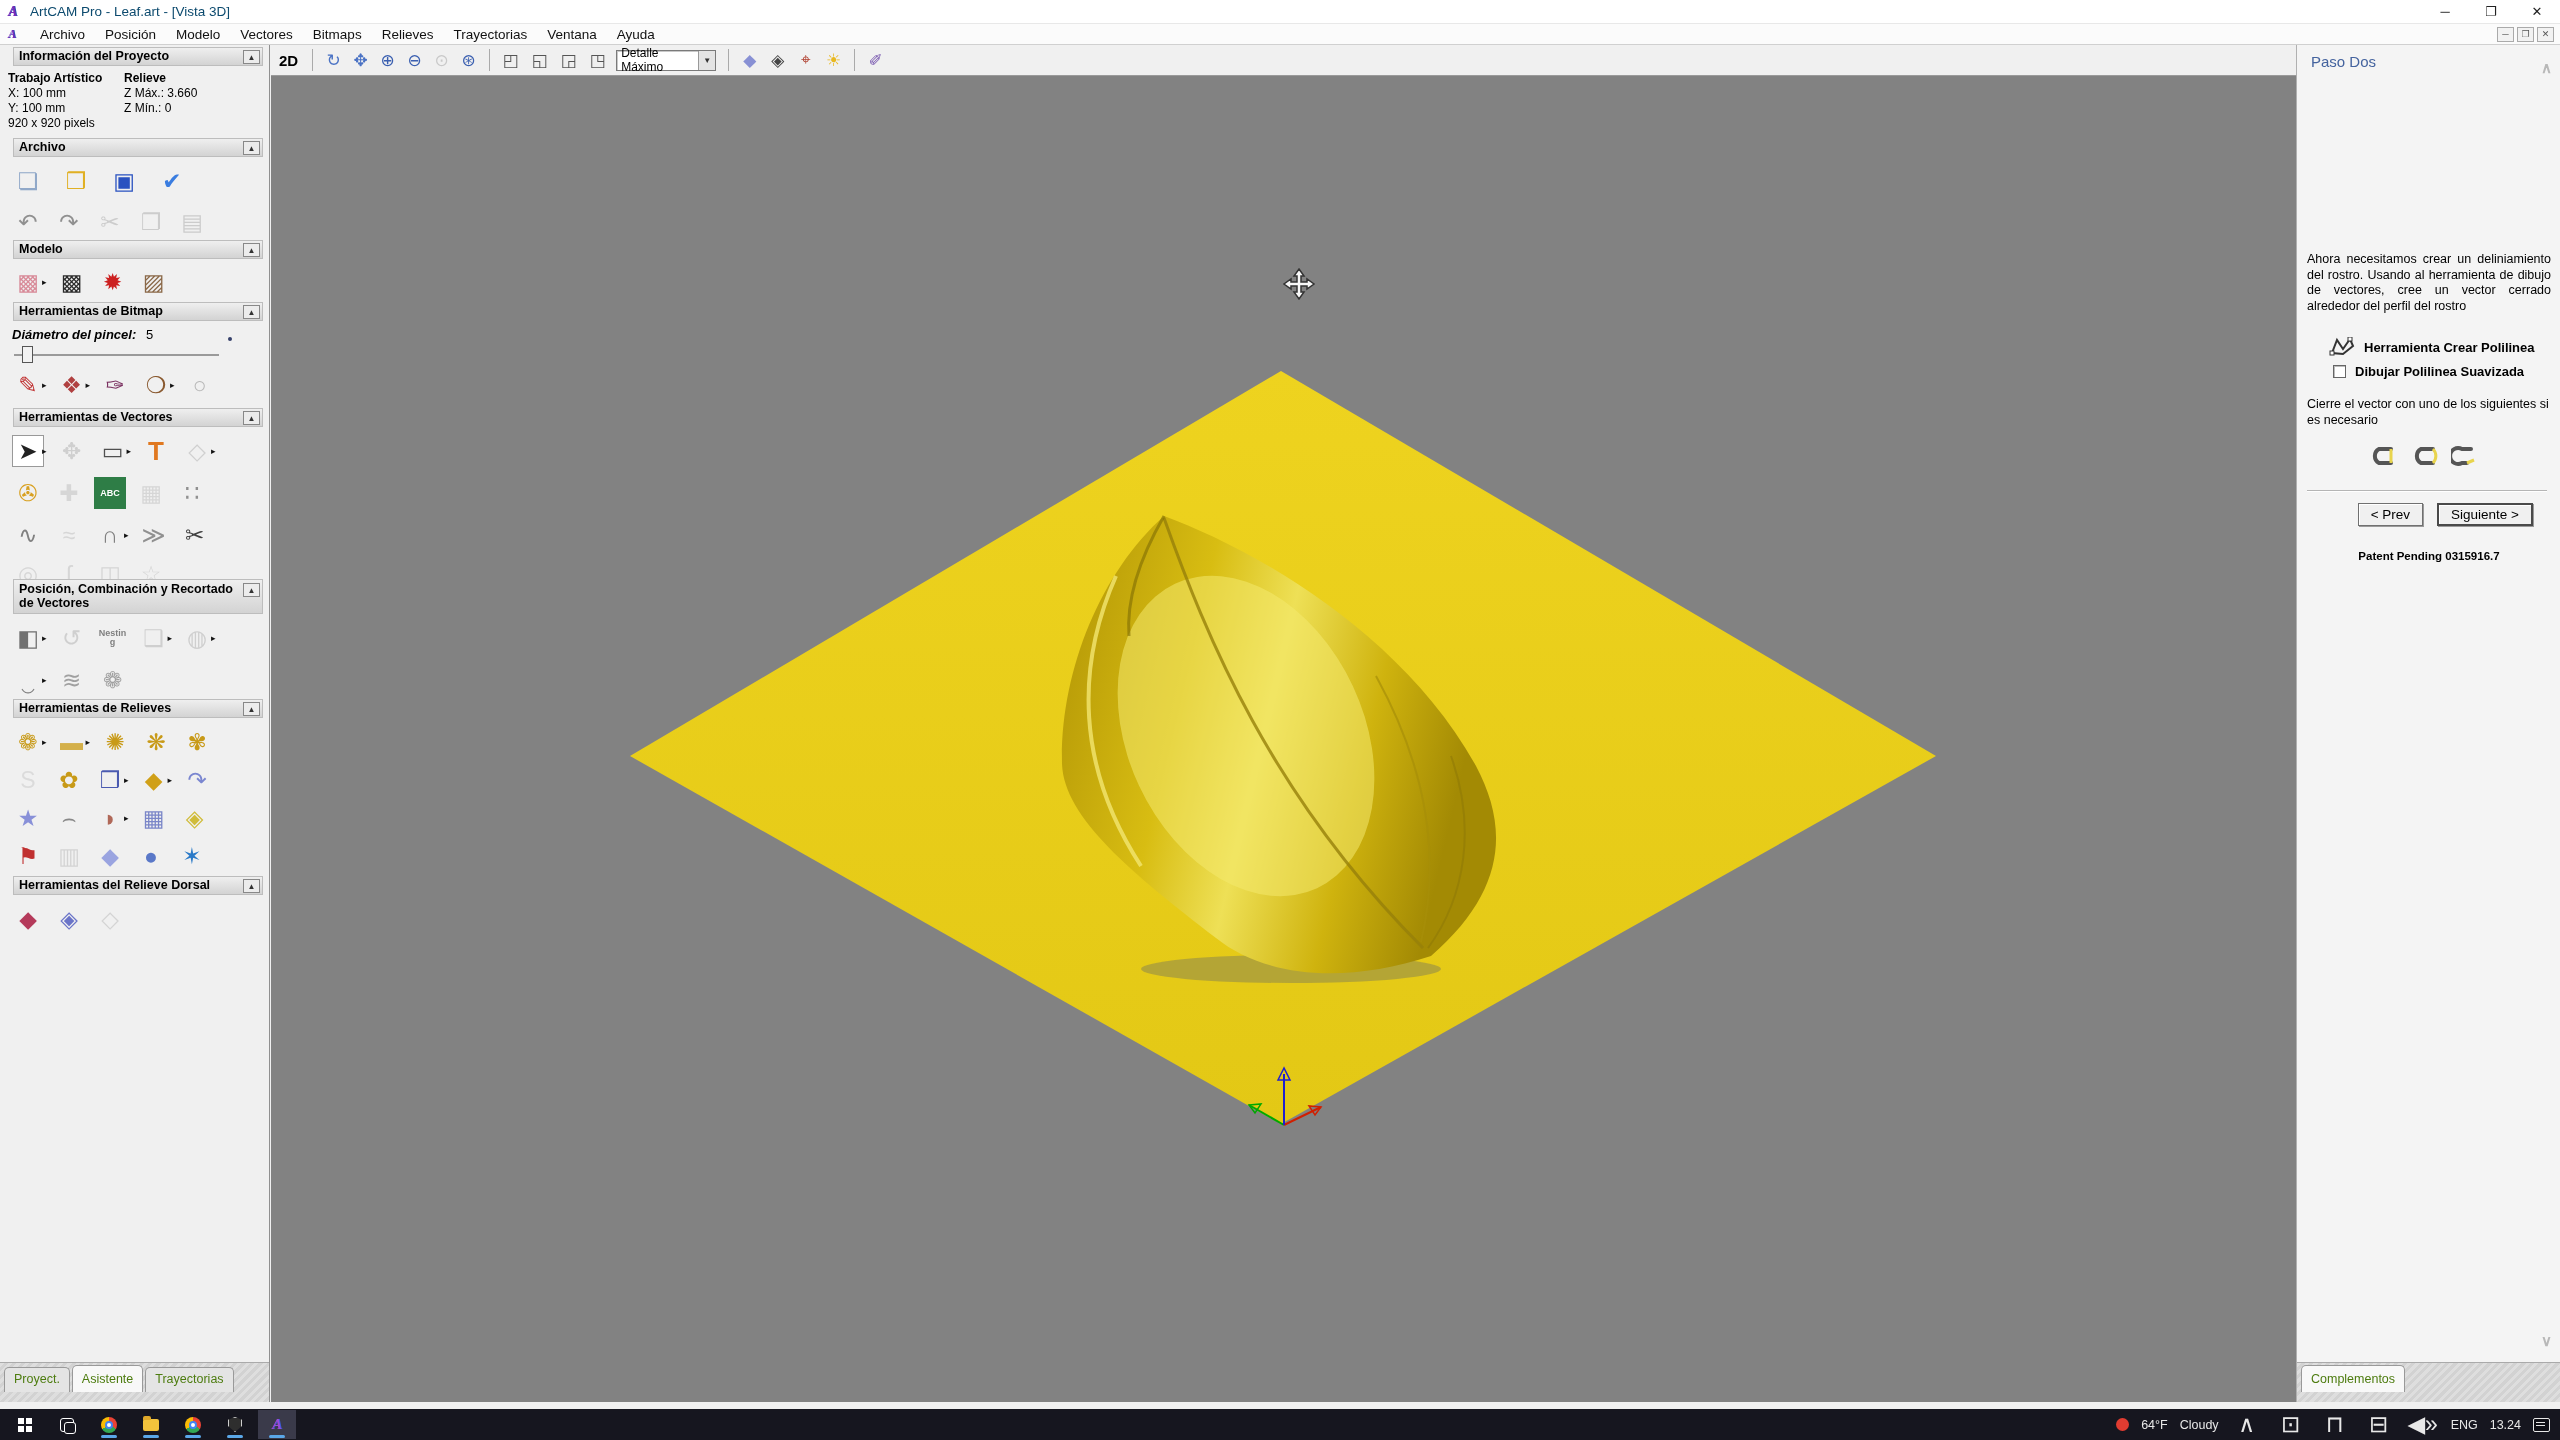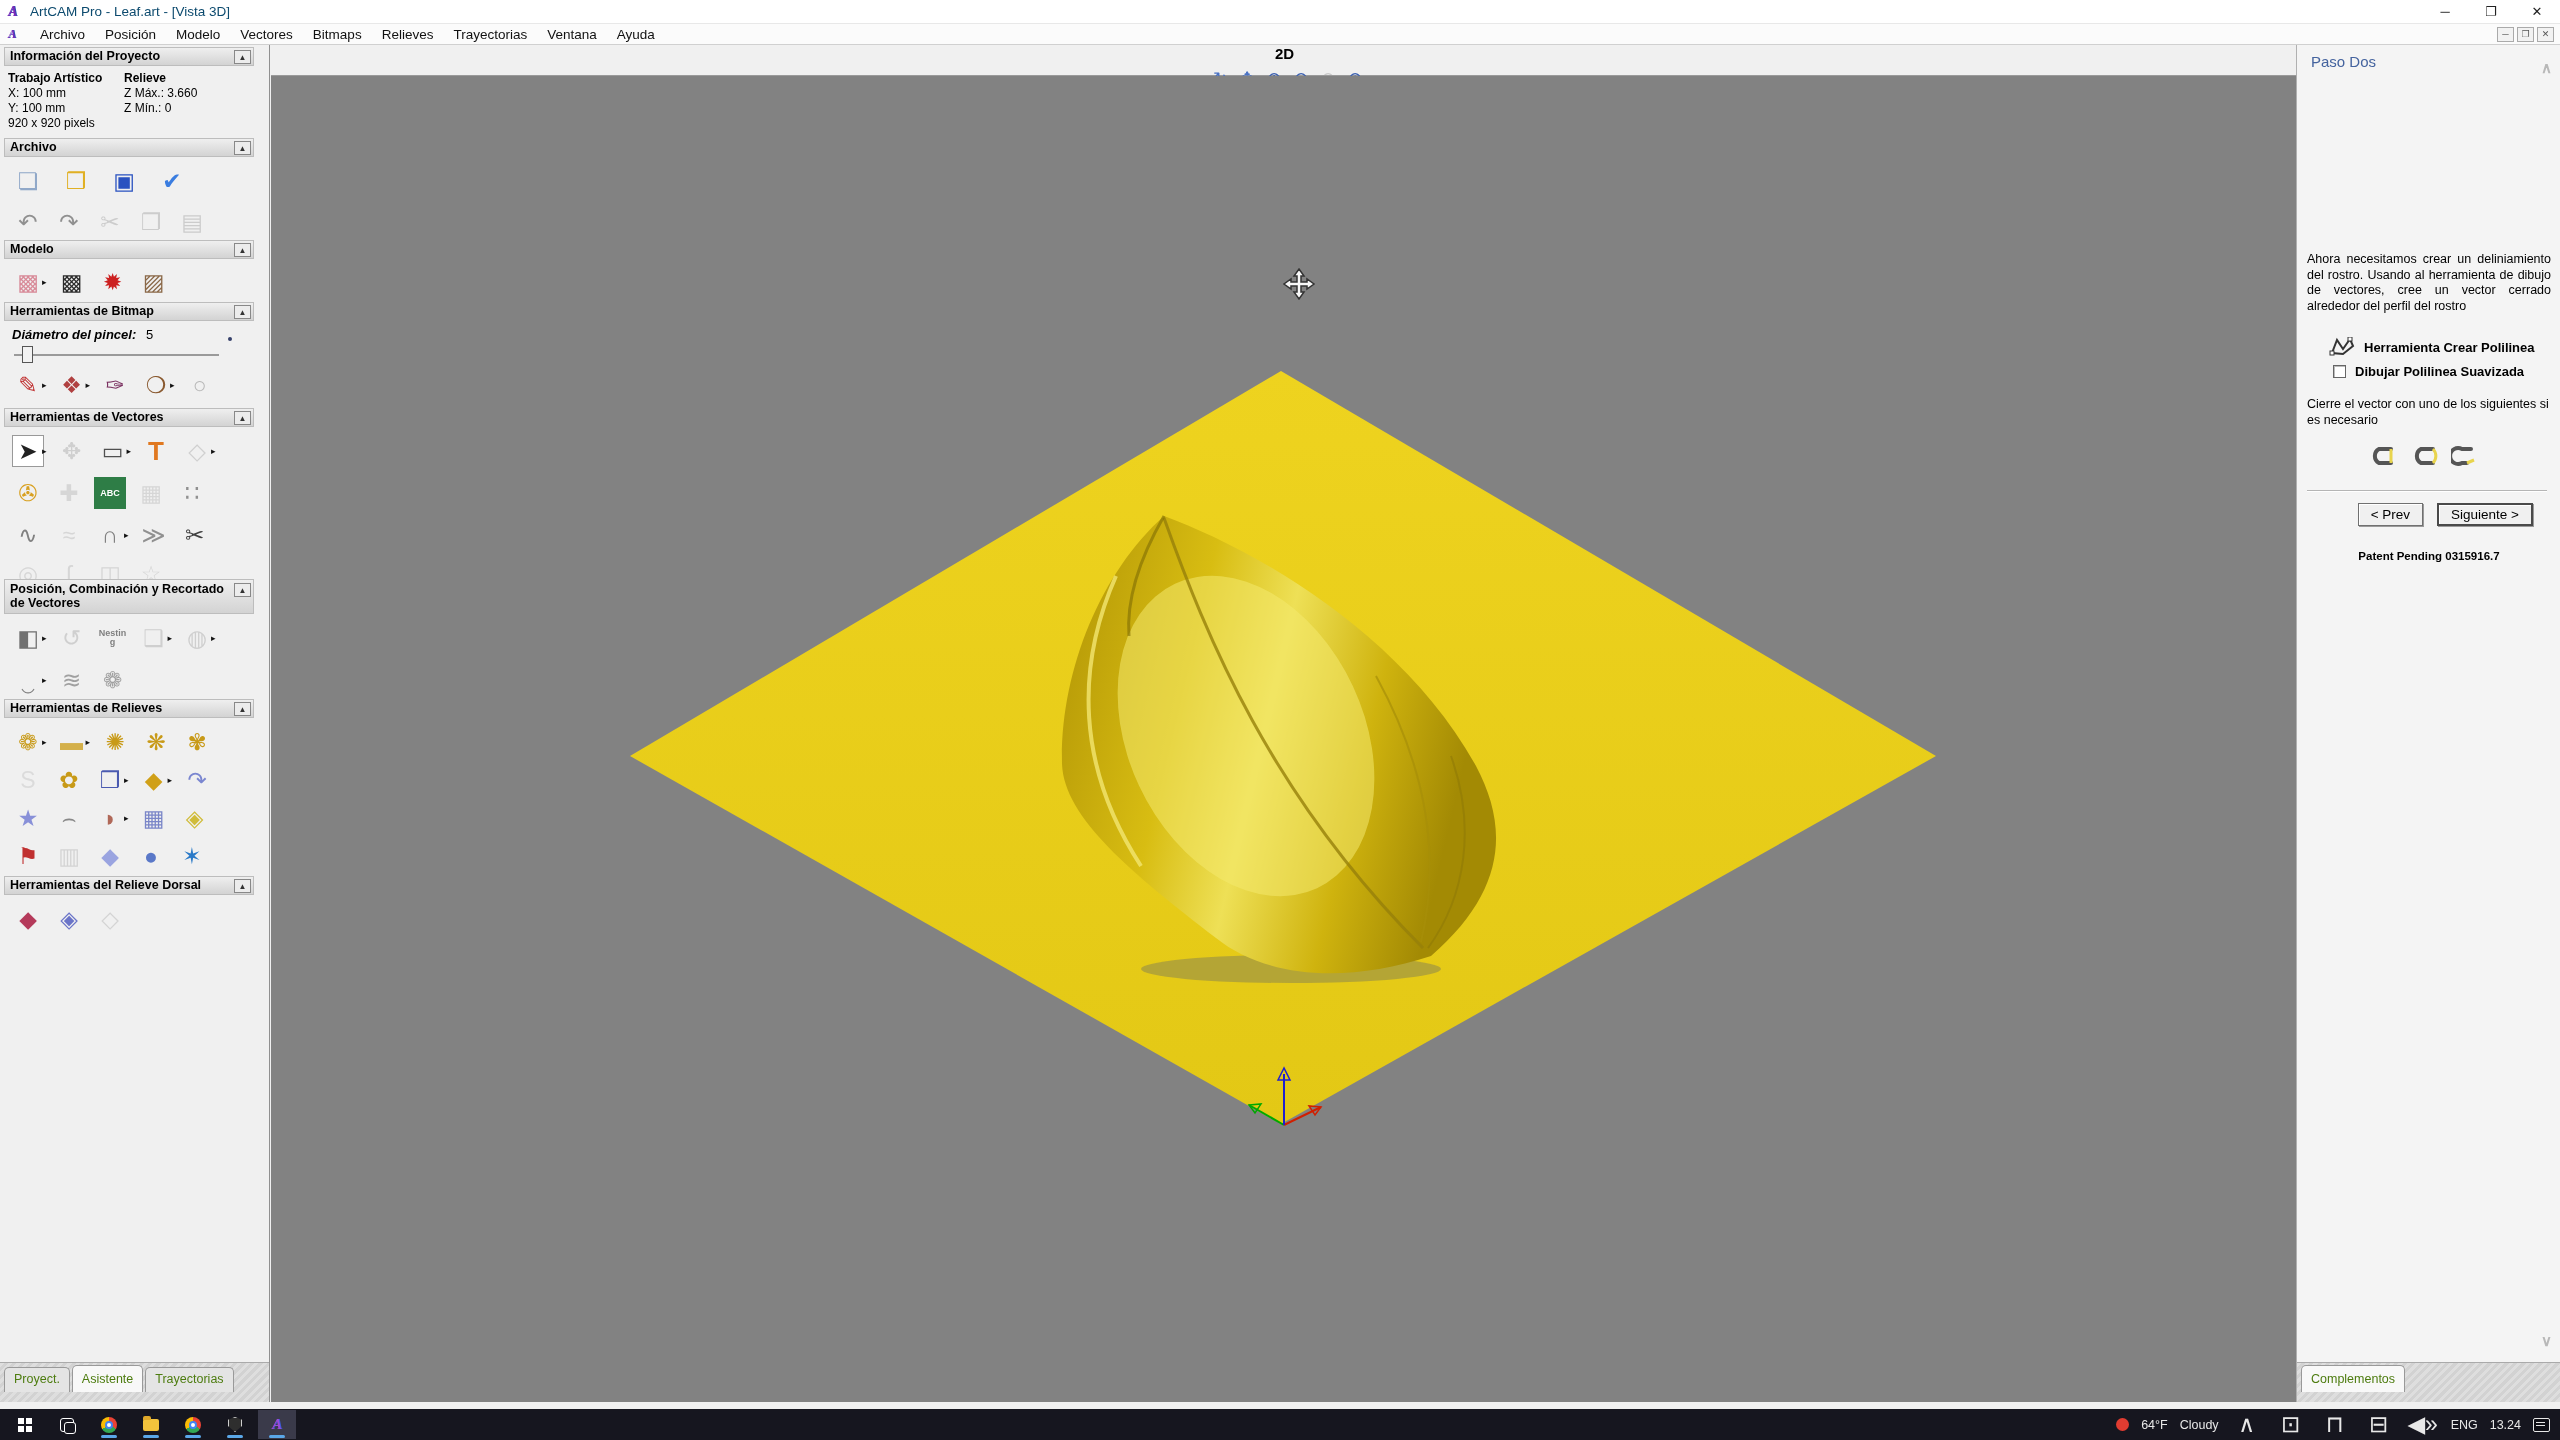--- a/index.html
+++ b/index.html
@@ -16,21 +16,21 @@
 
   
   .menubar { position:absolute; left:0; top:24px; width:2560px; height:21px; background:#fbfbfb; display:flex; align-items:center; border-bottom:1px solid #d0d0d0; }
   .menubar .app-logo { font-size:12px; }
   .mi { font-size:13.5px; color:#111; padding:0 10px; }
   .child-ctrls { margin-left:auto; display:flex; gap:3px; padding-right:6px; }
   .cw-btn { width:17px; height:15px; border:1px solid #aaa; background:#f2f2f2; color:#555; font-size:9px; display:flex; align-items:center; justify-content:center; }
 
   
   .leftpanel { position:absolute; left:0; top:45px; width:270px; height:1357px; background:#f0f0f0; border-right:1px solid #909090; }
-  .sechdr { position:absolute; left:4px; width:250px; height:19px; background:linear-gradient(#efefef,#d3d3d3); border:1px solid #bdbdbd; display:flex; align-items:center; }
+  .sechdr { position:absolute; left:13px; width:250px; height:19px; background:linear-gradient(#efefef,#d3d3d3); border:1px solid #bdbdbd; display:flex; align-items:center; }
   .sechdr .t { font-weight:bold; font-size:12.5px; padding-left:5px; color:#000; line-height:1.05; }
   .sechdr .up { position:absolute; right:2px; top:2px; width:17px; height:14px; background:#ececec; border:1px solid #888; font-size:8px; color:#333; display:flex; align-items:center; justify-content:center; }
   .sechdr.tall { height:35px; }
   .sechdr.tall .up { top:3px; }
   .info { position:absolute; font-size:12px; color:#000; }
   .info.b { font-weight:bold; }
   .irow { position:absolute; left:12px; display:flex; align-items:center; gap:9px; height:36px; }
   .tiw { display:flex; align-items:center; }
   .ti { width:32px; height:32px; display:flex; align-items:center; justify-content:center; font-size:23px; line-height:1; }
   .ti.dim { opacity:.5; filter:grayscale(.9); }
@@ -44,21 +44,21 @@
   .slider-thumb { position:absolute; left:22px; width:11px; height:17px; background:#f2f2f2; border:1px solid #555; }
   .brush-dot { position:absolute; width:4px; height:4px; background:#35406a; border-radius:50%; }
 
   
   .tabstrip { position:absolute; left:0; bottom:0; width:100%; height:40px; background:repeating-linear-gradient(135deg,#dedede 0 3px,#d2d2d2 3px 6px); border-top:1px solid #aaa; }
   .tabs { position:absolute; left:4px; top:2px; display:flex; align-items:flex-end; }
   .tab { font-size:12.5px; color:#4d7c0f; background:#e4e4e4; border:1px solid #999; border-bottom:none; border-radius:5px 5px 0 0; padding:4px 9px 6px 9px; margin-right:2px; }
   .tab.active { background:#f8f8f8; padding-top:6px; font-weight:normal; position:relative; z-index:2; }
 
   
-  .vtoolbar { position:absolute; left:271px; top:45px; width:2025px; height:31px; background:#f0f0f0; border-bottom:1px solid #9a9a9a; display:flex; align-items:center; padding-left:8px; gap:2px;flex-direction:column; }
+  .vtoolbar { position:absolute; left:271px; top:45px; width:2025px; height:31px; background:#f0f0f0; border-bottom:1px solid #9a9a9a; display:flex; align-items:center; padding-left:8px; gap:2px; }
   .v2d { font-weight:bold; font-size:15px; color:#000; margin-right:6px; }
   .vti { width:25px; height:24px; display:flex; align-items:center; justify-content:center; font-size:17px; }
   .vti.dim { opacity:.45; filter:grayscale(1); }
   .vtsep { width:1px; height:22px; background:#aaa; margin:0 6px; }
   .vt-dd { width:100px; height:21px; background:#fff; border:1px solid #7a7a7a; box-shadow:inset 1px 1px 0 #c8c8c8; display:flex; align-items:center; margin:0 4px; }
   .vt-dd .ddt { flex:1; font-size:12px; padding-left:4px; color:#000; }
   .vt-dd .ddb { width:17px; height:19px; background:#e4e4e4; border-left:1px solid #999; font-size:8px; display:flex; align-items:center; justify-content:center; color:#333; }
 
   .viewport { position:absolute; left:271px; top:76px; width:2025px; height:1326px; background:#828282; overflow:hidden; }
   .viewport svg { position:absolute; left:0; top:0; }

